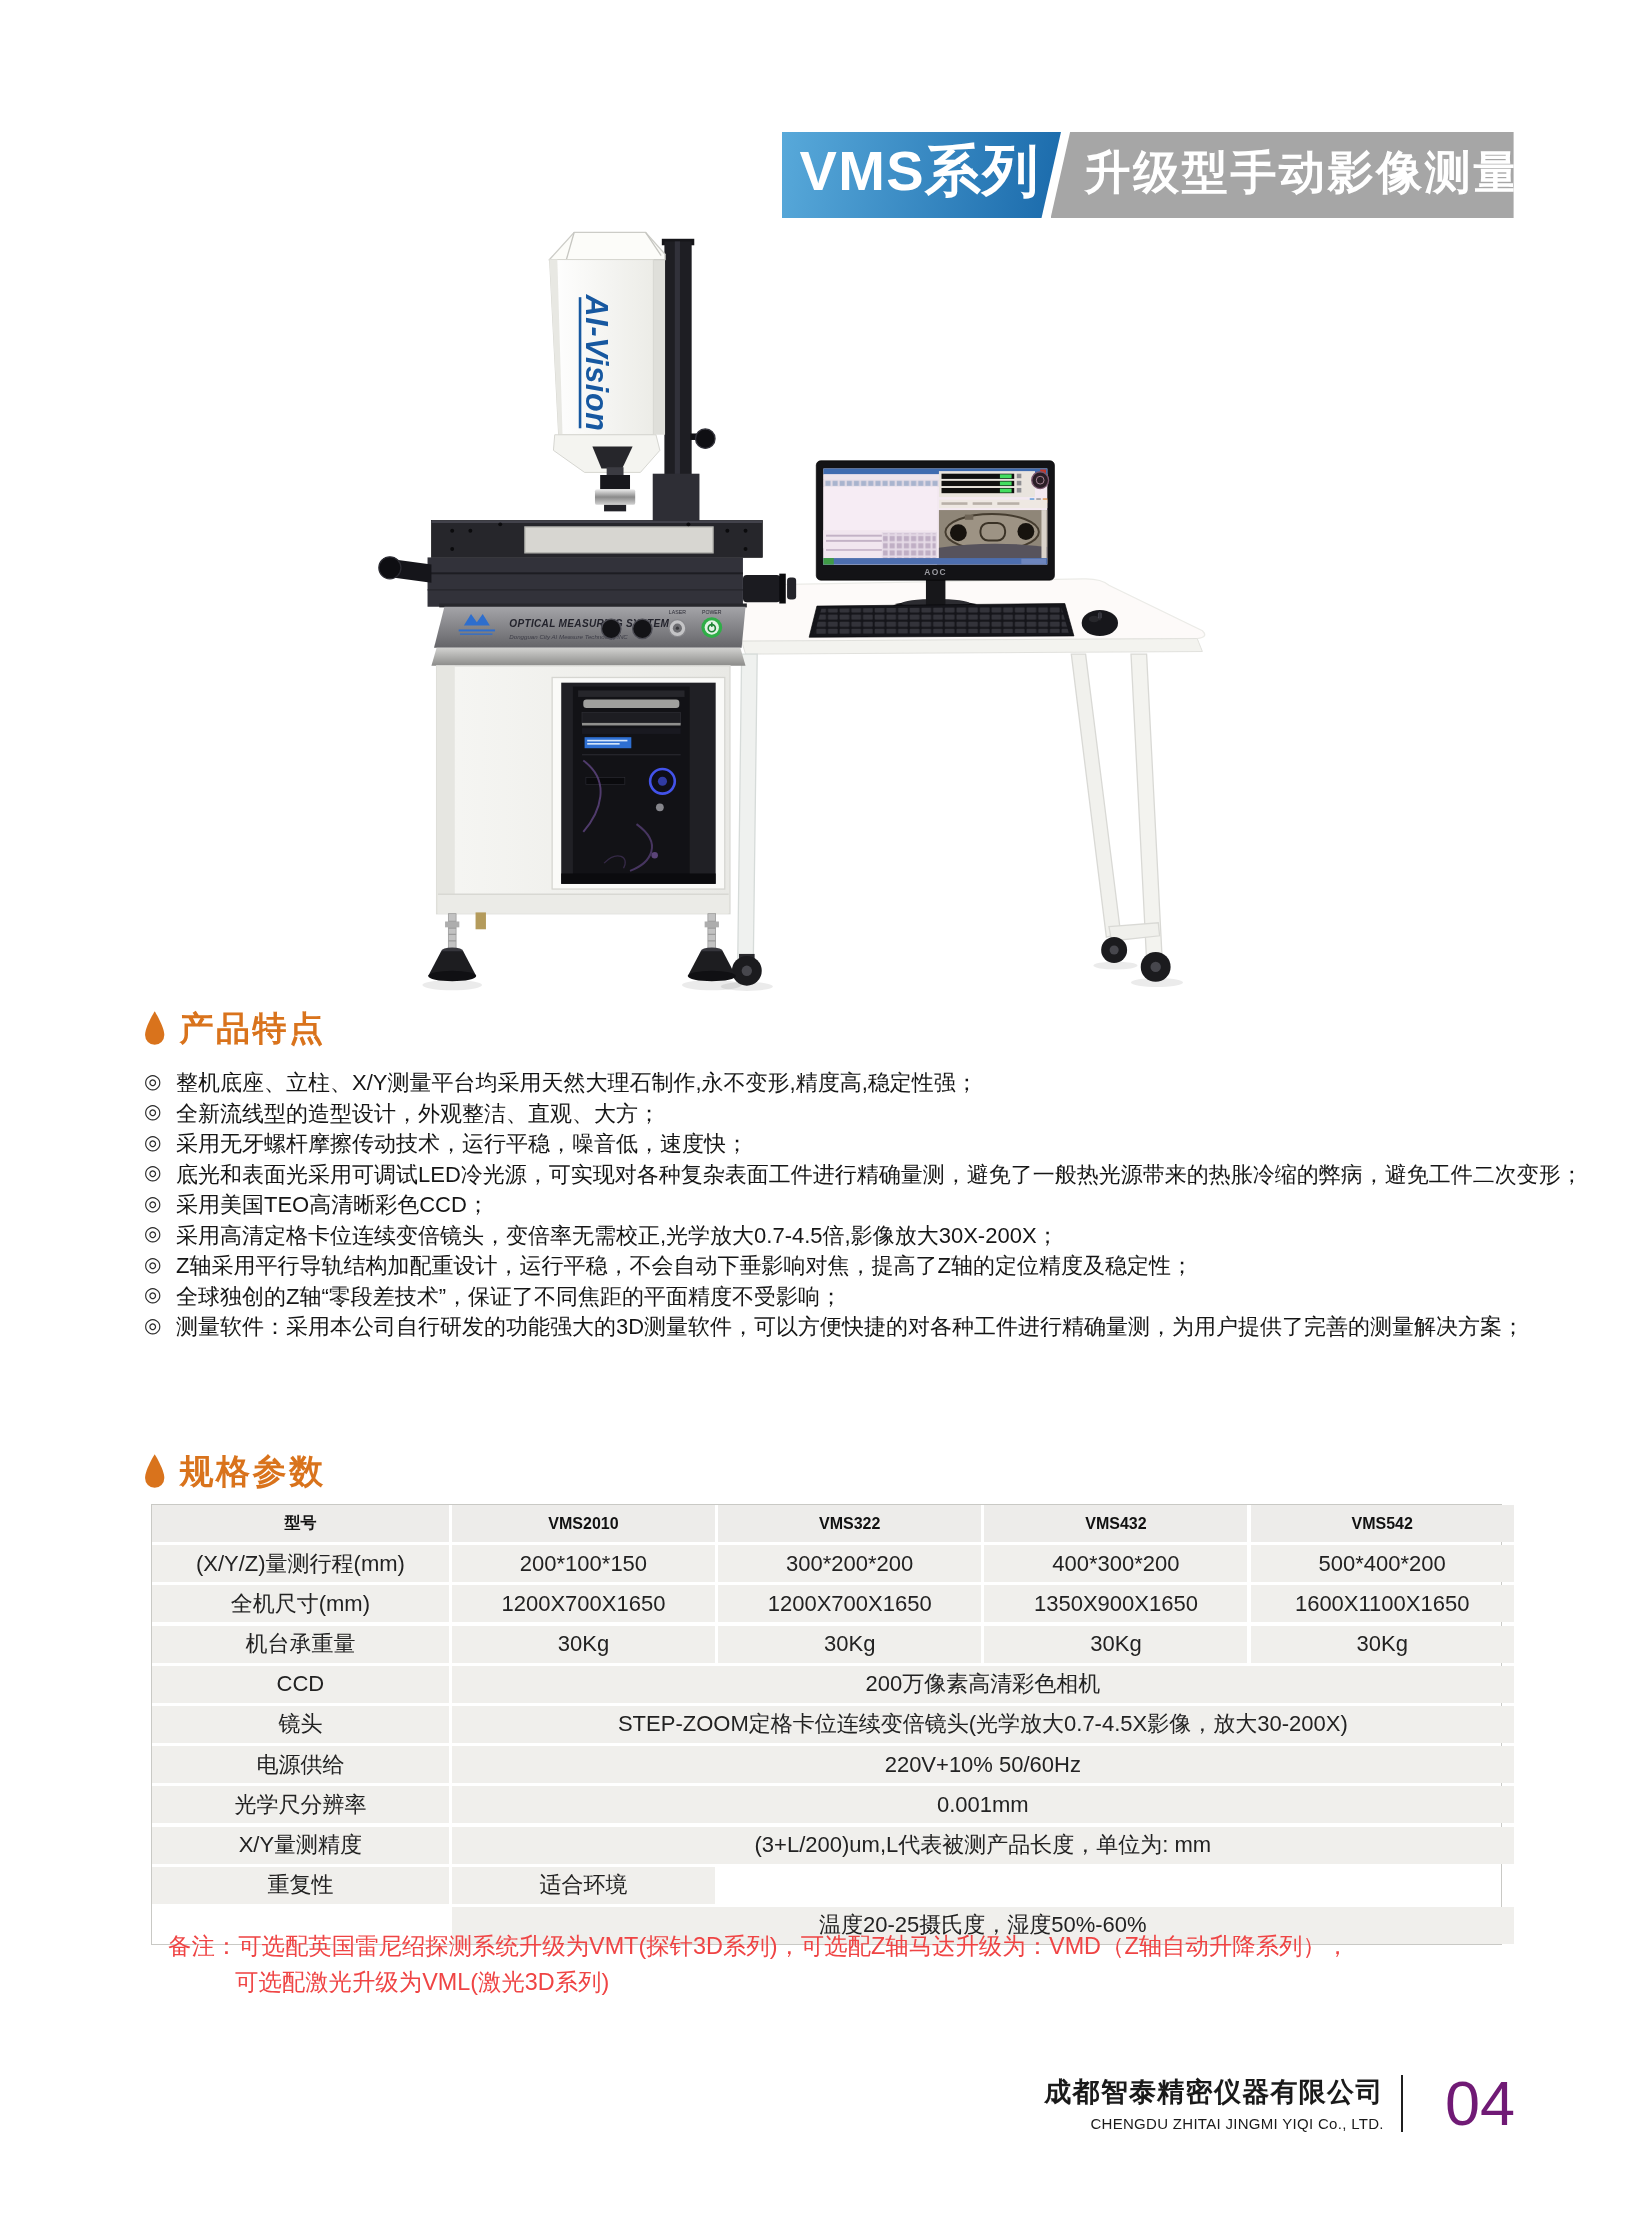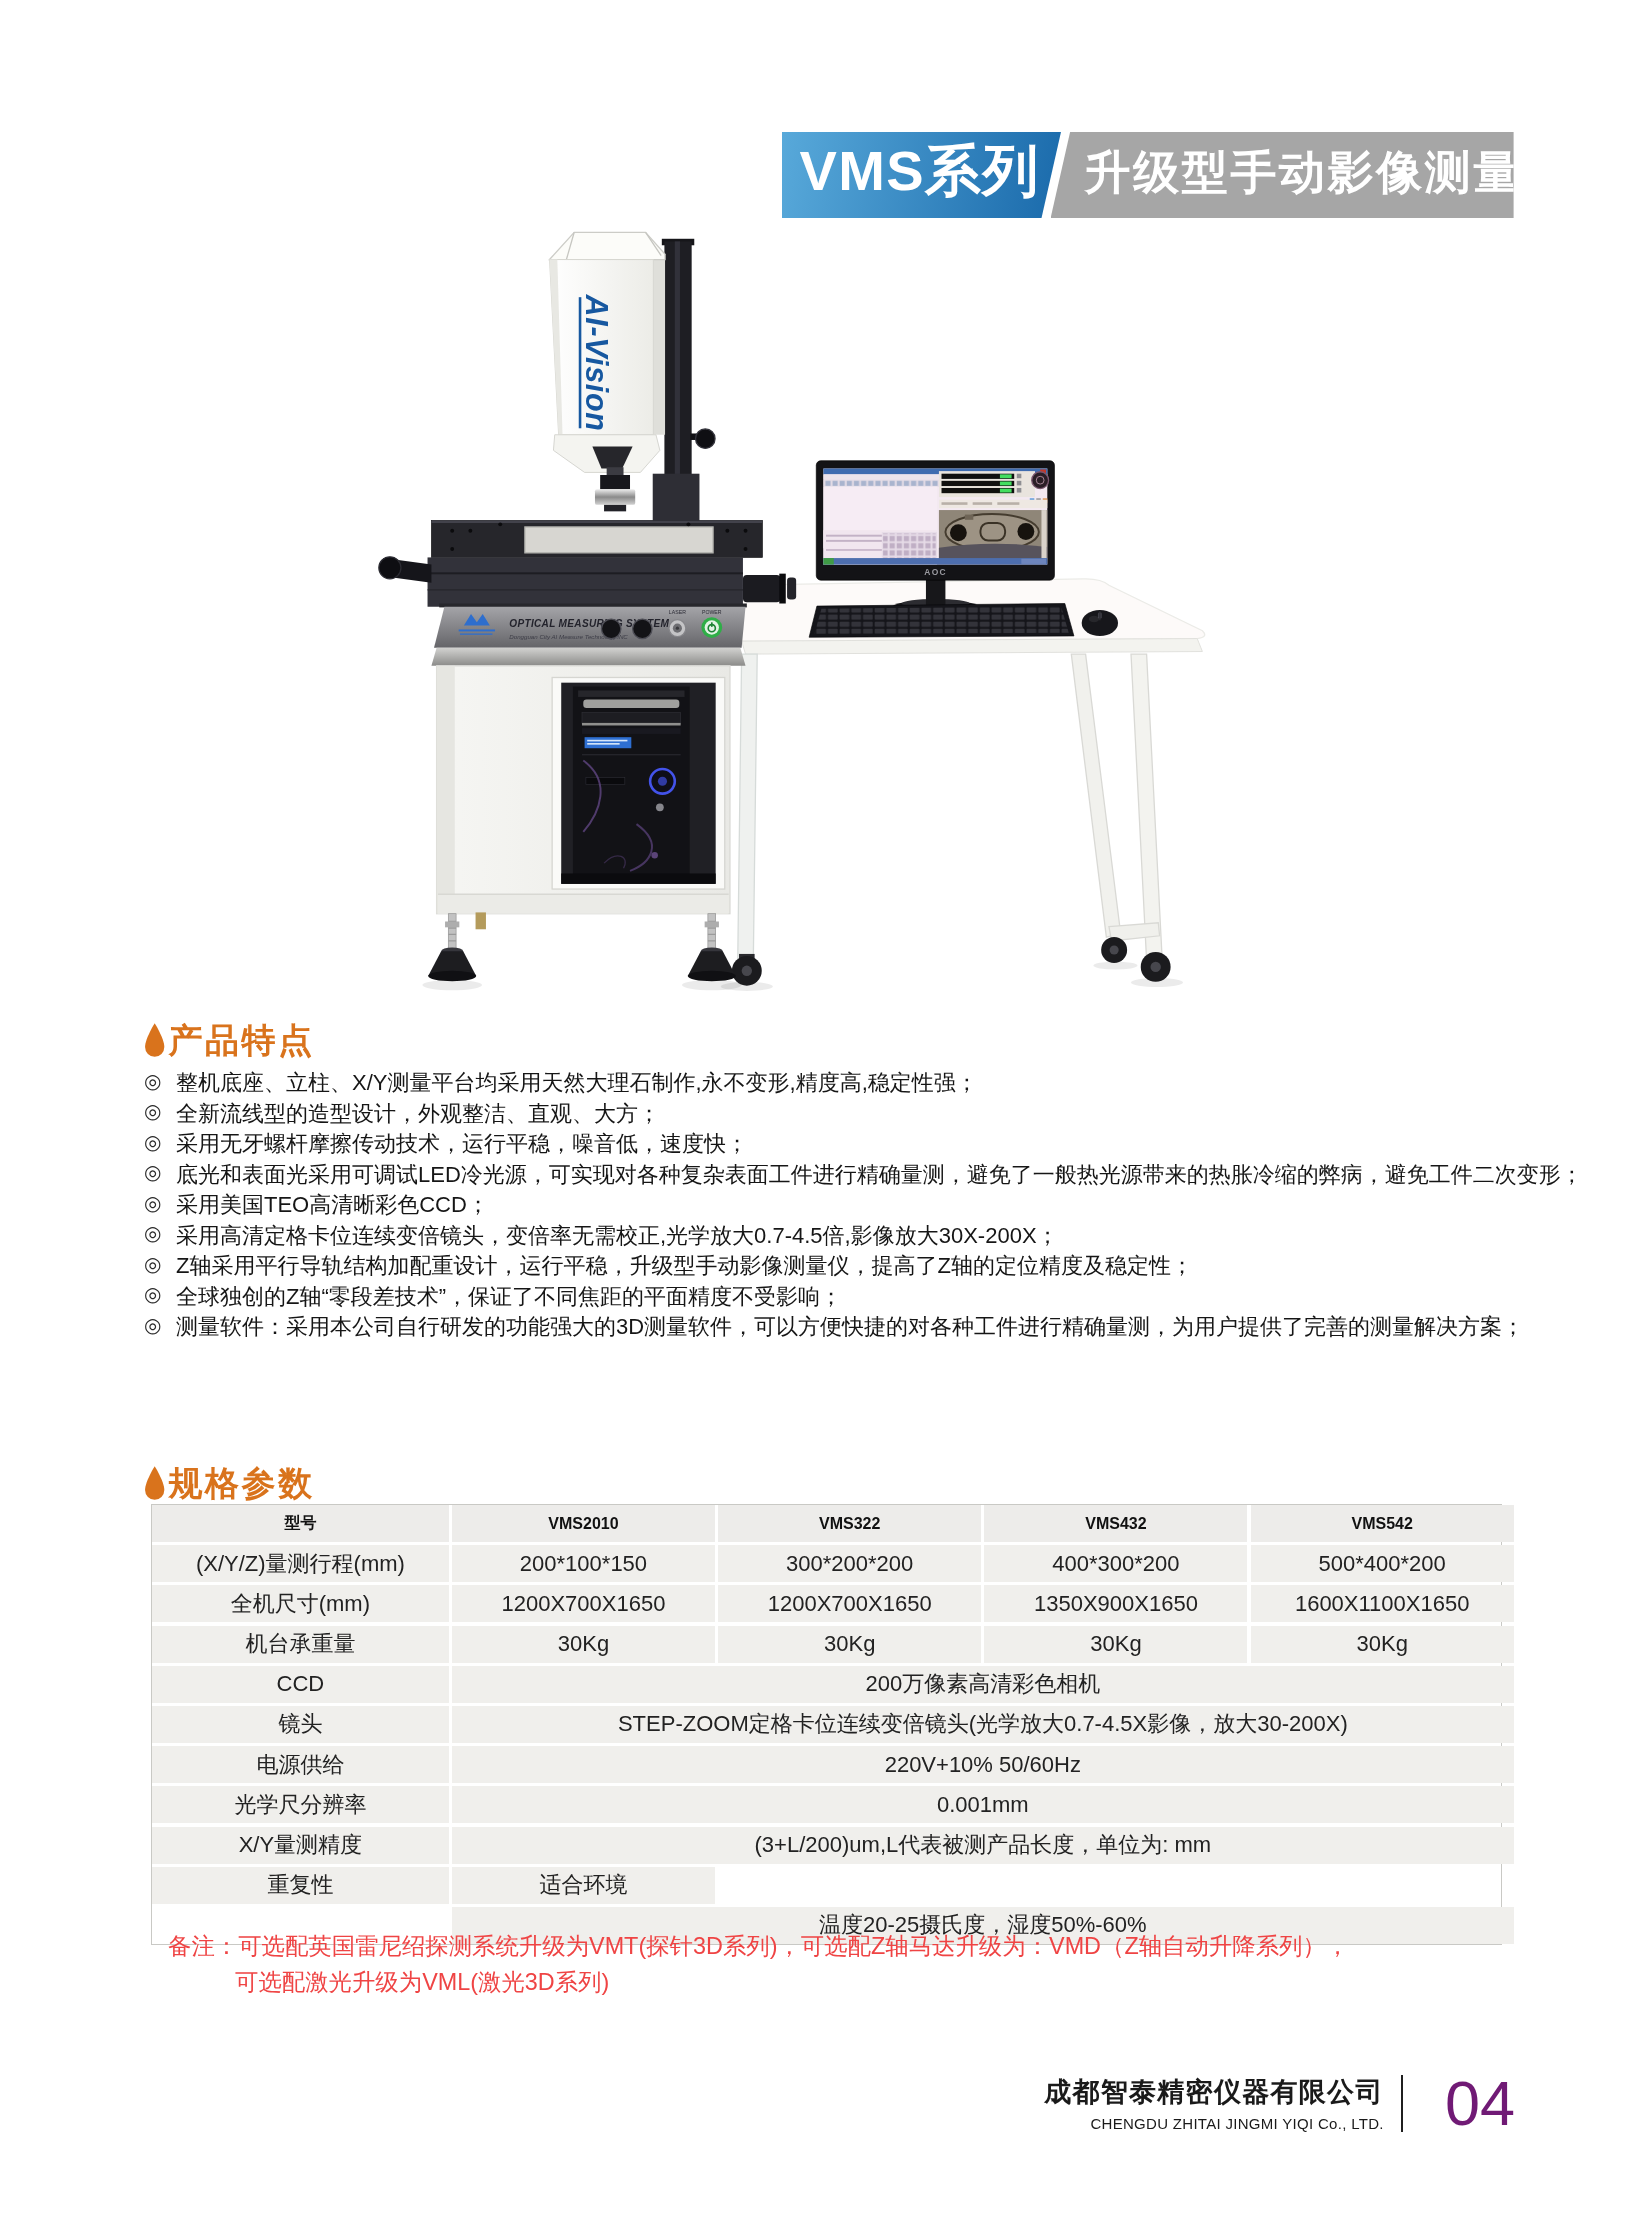--- a/index.html
+++ b/index.html
@@ -11,21 +11,21 @@
   .hdr-blue{width:279px;background:linear-gradient(100deg,#58a9da 0%,#1a6aab 100%);
             clip-path:polygon(0 0,100% 0,calc(100% - 19.5px) 100%,0 100%);
             display:flex;align-items:center;justify-content:center;}
   .hdr-blue span{color:#fff;font-size:56px;font-weight:bold;letter-spacing:1.3px;padding:0 6.5px 5.2px 2.6px;white-space:nowrap;}
   .hdr-gray{width:463px;margin-left:-10.4px;background:#a6a6a6;
             clip-path:polygon(19.5px 0,100% 0,100% 100%,0 100%);
             display:flex;align-items:center;}
   .hdr-gray span{color:#fff;font-size:46px;font-weight:600;padding-left:34px;letter-spacing:2.6px;padding-bottom:3.9px;white-space:nowrap;}
 
   
-  .sec-head{position:absolute;display:flex;align-items:flex-start;gap:2px;margin-top:12px;}
+  .sec-head{position:absolute;display:flex;align-items:flex-start;gap:13px;}
   .sec-head h2{margin:0;font-size:34px;line-height:36px;font-weight:bold;color:#d9731c;letter-spacing:2.6px;}
   .drop{width:23.4px;height:36px;}
 
   
   .feat-list{position:absolute;left:144px;top:1068px;margin:0;padding:0;list-style:none;}
   .feat-list li{display:flex;align-items:flex-start;height:30.5px;font-size:22px;color:#161616;white-space:nowrap;}
   .feat-list .bullet{width:32px;font-size:20px;color:#2a2a2a;padding-top:0.6px;}
 
   
   .spec-table{position:absolute;left:151px;top:1504px;width:1349px;
@@ -347,21 +347,21 @@
     <li>
         <span class="bullet">◎</span>
         <span>采用美国TEO高清晰彩色CCD；</span>
       </li>
     <li>
         <span class="bullet">◎</span>
         <span>采用高清定格卡位连续变倍镜头，变倍率无需校正,光学放大0.7-4.5倍,影像放大30X-200X；</span>
       </li>
     <li>
         <span class="bullet">◎</span>
-        <span>Z轴采用平行导轨结构加配重设计，运行平稳，升级型手动影像测量仪，提高了Z轴的定位精度及稳定性；</span>
+        <span>Z轴采用平行导轨结构加配重设计，运行平稳，不会自动下垂影响对焦，提高了Z轴的定位精度及稳定性；</span>
       </li>
     <li>
         <span class="bullet">◎</span>
         <span>全球独创的Z轴“零段差技术”，保证了不同焦距的平面精度不受影响；</span>
       </li>
     <li>
         <span class="bullet">◎</span>
         <span>测量软件：采用本公司自行研发的功能强大的3D测量软件，可以方便快捷的对各种工件进行精确量测，为用户提供了完善的测量解决方案；</span>
       </li>
   </ul>

